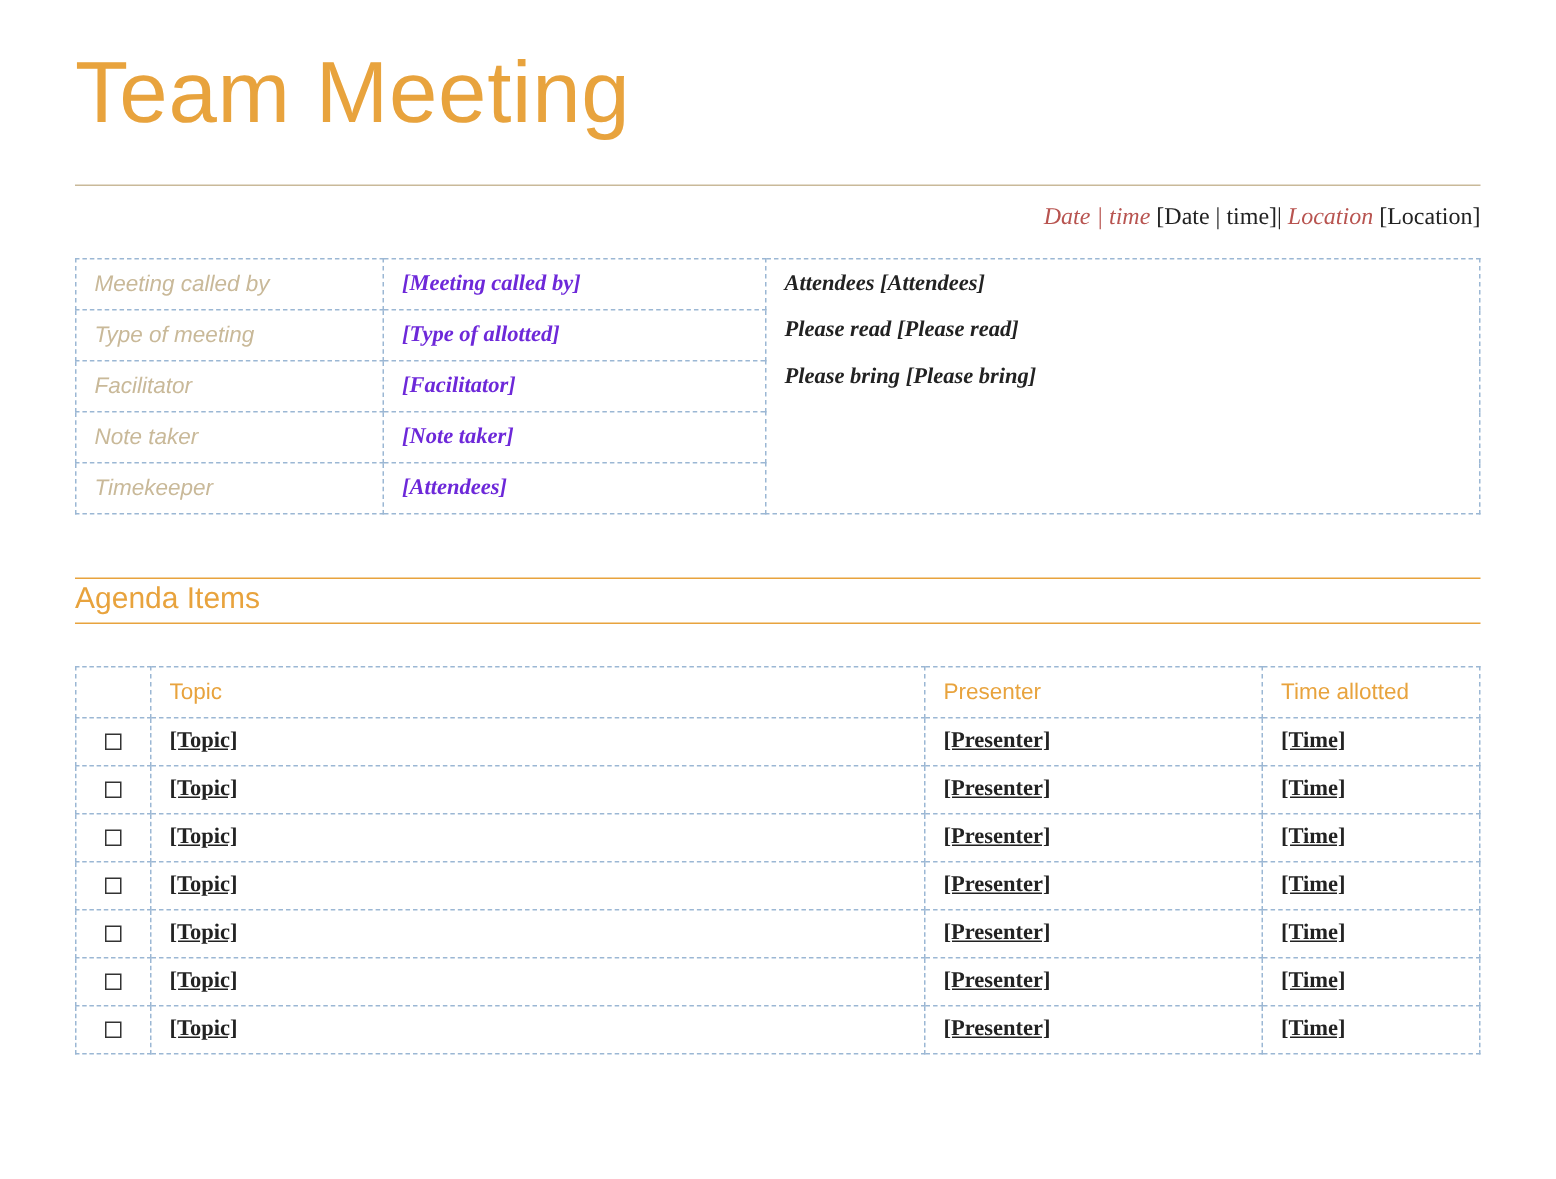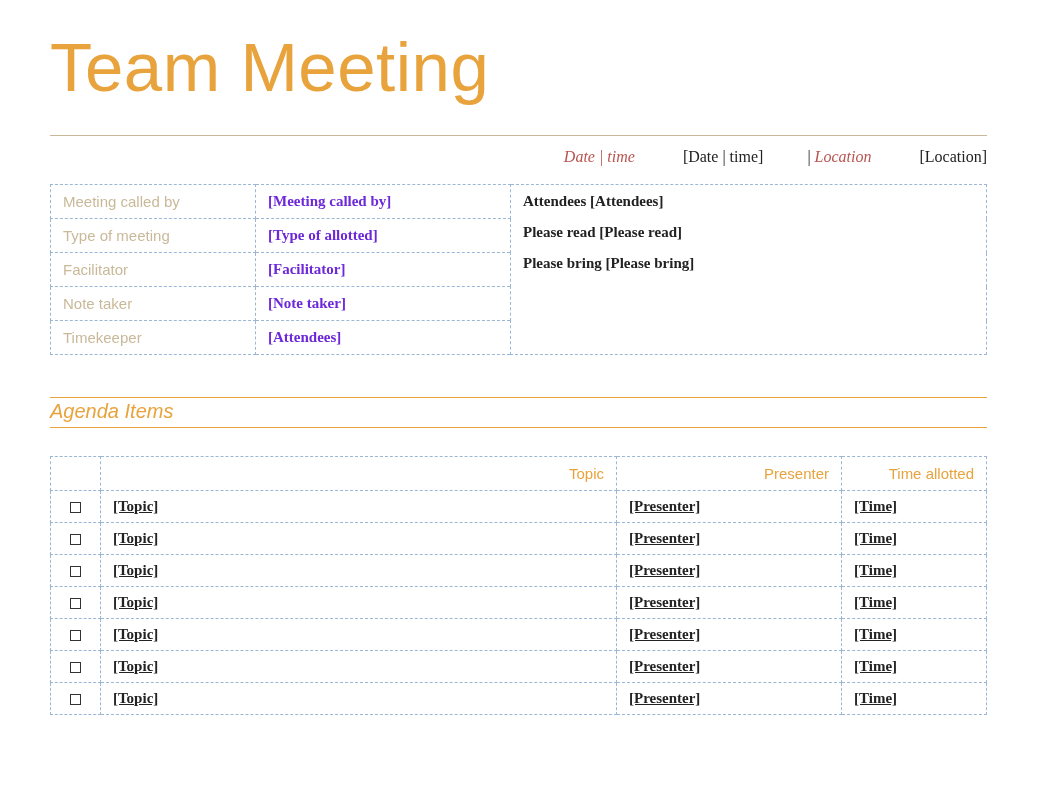--- a/index.html
+++ b/index.html
@@ -5,72 +5,72 @@
   * { box-sizing: border-box; margin: 0; padding: 0; }
   body {
     font-family: "Century Gothic", "Avant Garde", Futura, sans-serif;
     background: #fff;
     width: 1037px;
     height: 786px;
     padding: 28px 50px 0 50px;
   }
   .title {
     color: #e8a33d;
-    font-size: 69px;
+    font-size: 58px;
     font-weight: 400;
     margin-bottom: 28px;
     letter-spacing: 0.5px;
   }
   .rule {
     border-top: 1px solid #c9b999;
     margin-bottom: 12px;
   }
   .meta-line {
     text-align: right;
     font-family: Georgia, "Times New Roman", serif;
     font-size: 16px;
     margin-bottom: 18px;
   }
   .meta-line .lbl { color: #b85450; font-style: italic; }
-  .meta-line .val { color: #222; margin-left: 44px; }
+  .meta-line .val { color: #222; }
   
   .info {
     width: 100%;
     border-collapse: collapse;
     font-size: 15px;
     margin-bottom: 42px;
   }
   .info td {
     border: 1px dashed #9bb7d4;
     padding: 8px 12px;
     vertical-align: top;
+    font-style: italic;
   }
   .info .label-col { width: 205px; color: #c9b999; }
   .info .val-col   { width: 255px; font-family: Georgia, serif; font-weight: 700; color: #6d28d9; }
   .info .right-col { font-family: Georgia, serif; font-weight: 700; color: #222; }
   .info .label-col { font-family: "Century Gothic", sans-serif; }
   
   .section-heading {
     color: #e8a33d;
     font-size: 20px;
     font-weight: 400;
     border-top: 1px solid #e8a33d;
     border-bottom: 1px solid #e8a33d;
     padding: 2px 0 4px 0;
     margin-bottom: 28px;
-    font-style: italic;
   }
   
   .agenda {
     width: 100%;
     border-collapse: collapse;
     font-size: 15px;
   }
   .agenda th {
-    text-align: right;
+    text-align: left;
     font-weight: 400;
     color: #e8a33d;
     border: 1px dashed #9bb7d4;
     padding: 8px 12px;
   }
   .agenda td {
     border: 1px dashed #9bb7d4;
     padding: 7px 12px;
     font-family: Georgia, serif;
     font-weight: 700;

